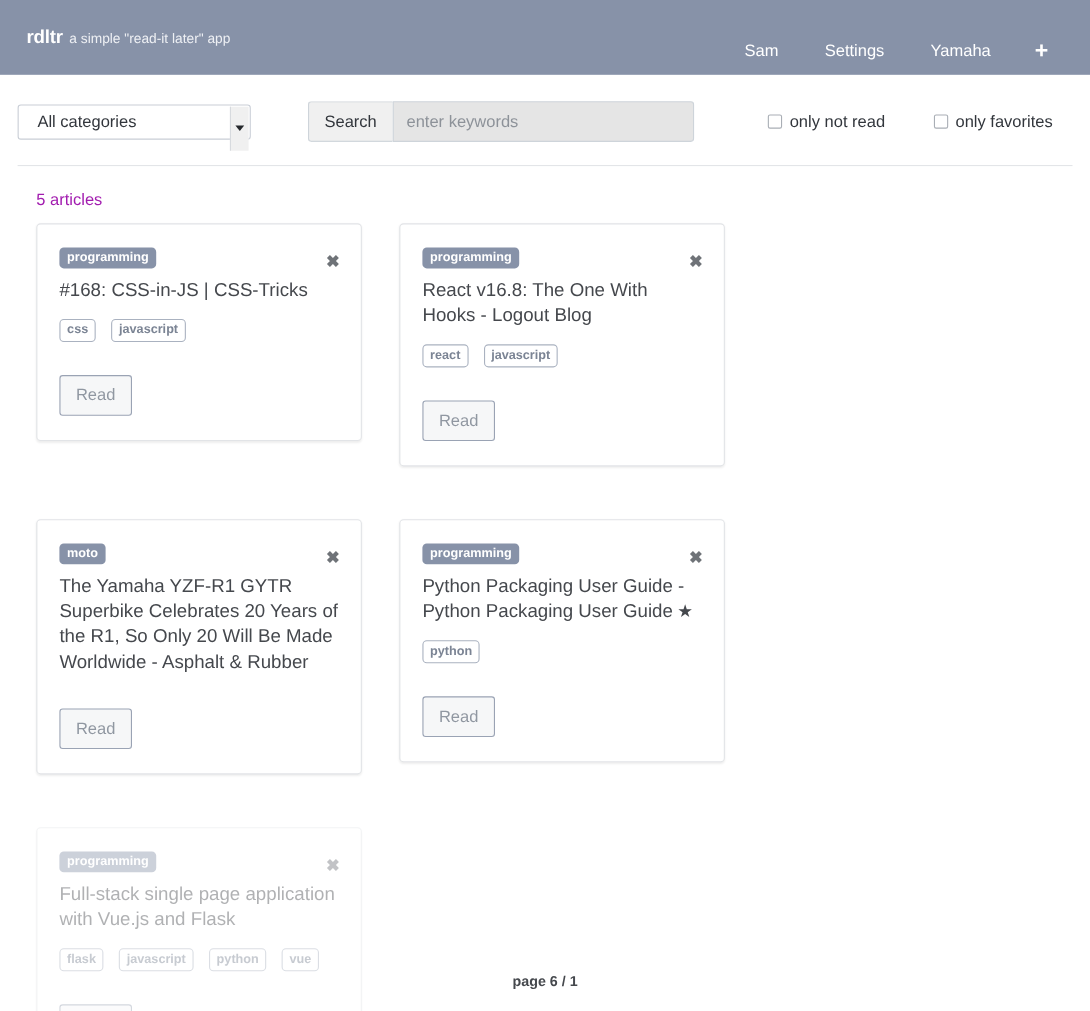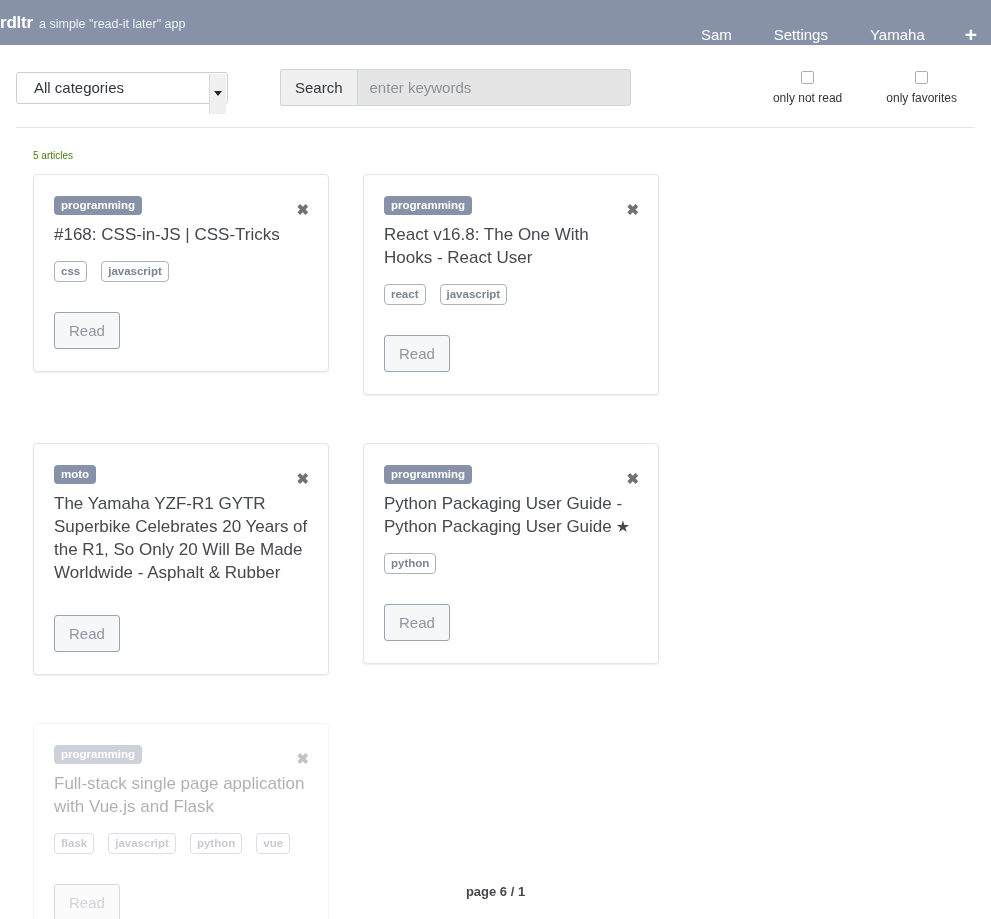--- a/index.html
+++ b/index.html
@@ -6,25 +6,25 @@
   html, body {
     margin: 0; padding: 0;
     width: 991px; height: 919px;
     background: #ffffff;
     font-family: "Liberation Sans", sans-serif;
     color: #2f3237;
   }
 
   
   .navbar {
-    height: 45px;
+    height: 68px;
     background: #8792a8;
     display: flex;
     align-items: center;
-    padding: 0 0;
+    padding: 0 24px;
   }
   .brand {
     display: flex;
     align-items: baseline;
     gap: 6px;
   }
   .brand-name {
     font-size: 17px;
     font-weight: bold;
     color: #ffffff;
@@ -131,44 +131,43 @@
 
   .checks {
     margin-left: auto;
     display: flex;
     align-items: center;
   }
   .check-item {
     display: flex;
     align-items: center;
     gap: 7px;
-    font-size: 12px;
+    font-size: 15px;
     color: #32363c;
     cursor: pointer;
-    flex-direction: column;
   }
   .check-item + .check-item { margin-left: 44px; margin-right: 18px; }
   .checkbox {
     width: 13px; height: 13px;
     border: 1px solid #a9aeb5;
     border-radius: 2px;
     background: #ffffff;
     display: inline-block;
     flex: 0 0 auto;
   }
 
   .divider {
     margin: 14px 16px 0 16px;
     border-top: 1px solid #e3e5e8;
   }
 
   
   .article-count {
-    font-size: 10px;
-    color: #4d7c0f;
+    font-size: 15px;
+    color: #a21caf;
     padding: 22px 0 0 33px;
   }
 
   
   .grid {
     display: flex;
     flex-wrap: wrap;
     padding: 13px 16px 0 16px;
   }
   .col {
@@ -302,21 +301,21 @@
 <div class="article-count">5 articles</div>
 
 <div class="grid" id="article-grid">
     <div class="col">
       <div class="card"><span class="card-close">✖</span><span class="badge">programming</span><div class="card-title"><span>#168: CSS-in-JS | CSS-Tricks</span></div><div class="tags">
           <span class="tag">css</span>
           <span class="tag">javascript</span>
         </div><button class="read-btn">Read</button></div>
     </div>
     <div class="col">
-      <div class="card"><span class="card-close">✖</span><span class="badge">programming</span><div class="card-title"><span>React v16.8: The One With Hooks - React User</span></div><div class="tags">
+      <div class="card"><span class="card-close">✖</span><span class="badge">programming</span><div class="card-title"><span>React v16.8: The One With Hooks - Logout Blog</span></div><div class="tags">
           <span class="tag">react</span>
           <span class="tag">javascript</span>
         </div><button class="read-btn">Read</button></div>
     </div>
     <div class="col">
       <div class="card"><span class="card-close">✖</span><span class="badge">moto</span><div class="card-title"><span>The Yamaha YZF-R1 GYTR Superbike Celebrates 20 Years of the R1, So Only 20 Will Be Made Worldwide - Asphalt &amp; Rubber</span></div><div class="tags empty"></div><button class="read-btn">Read</button></div>
     </div>
     <div class="col">
       <div class="card"><span class="card-close">✖</span><span class="badge">programming</span><div class="card-title"><span>Python Packaging User Guide - Python Packaging User Guide</span><span class="star">★</span></div><div class="tags">
           <span class="tag">python</span>

